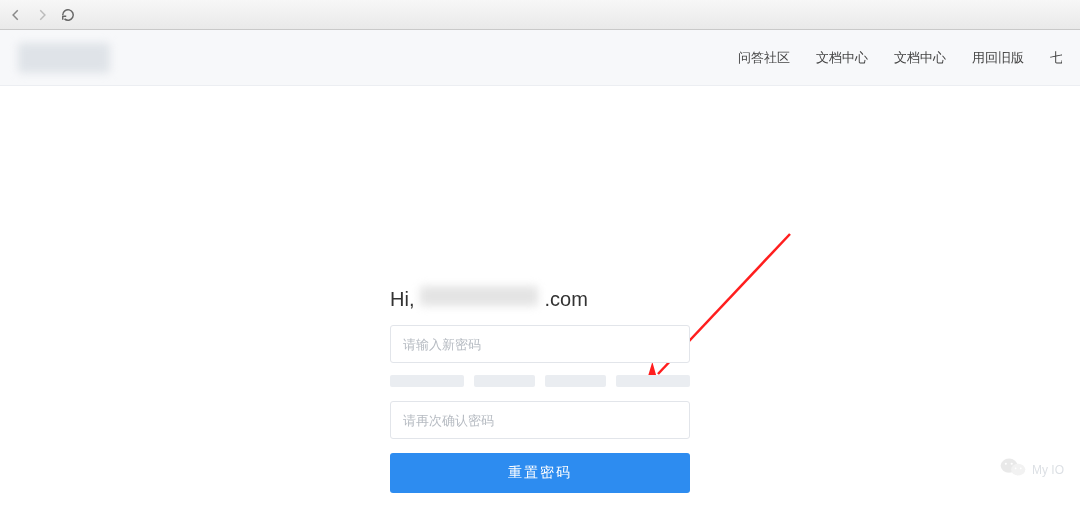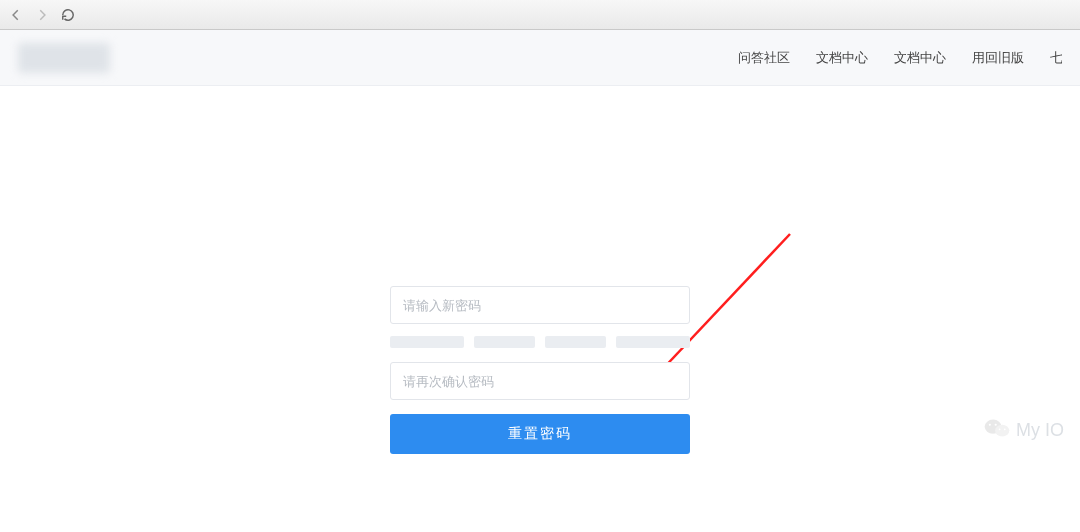--- a/index.html
+++ b/index.html
@@ -98,21 +98,21 @@
   }
   
   .watermark {
     position: absolute;
     right: 16px;
     bottom: 10px;
     display: flex;
     align-items: center;
     gap: 6px;
     color: #d9dde2;
-    font-size: 18px;
+    font-size: 12px;
     opacity: .9;
     margin-top: 16px;
   }
   .wm-icon { font-size: 20px; filter: grayscale(1) opacity(.7); }
 </style>
 </head>
 <body>
 
 <div class="browser-bar">
   <div class="nav-btn">
@@ -149,20 +149,25 @@
   <svg class="arrow" viewBox="0 0 160 160">
     <defs>
       <marker id="ah" markerWidth="10" markerHeight="10" refX="2" refY="5" orient="auto">
         <path d="M0,0 L10,5 L0,10 L3,5 z" fill="#ff1e1e"></path>
       </marker>
     </defs>
     <line x1="150" y1="8" x2="18" y2="148" stroke="#ff1e1e" stroke-width="2.5" marker-end="url(#ah)"></line>
   </svg>
 
   <div class="form">
+    <div class="greet-row">
+      <span>Hi,</span>
+      <span class="greet-blur"></span>
+      <span>.com</span>
+    </div>
 
     <input class="input" type="password" placeholder="请输入新密码" style="">
 
     <div class="strength-row">
       <div class="seg s1"></div>
       <div class="seg s2"></div>
       <div class="seg s3"></div>
       <div class="seg s4"></div>
     </div>
 

